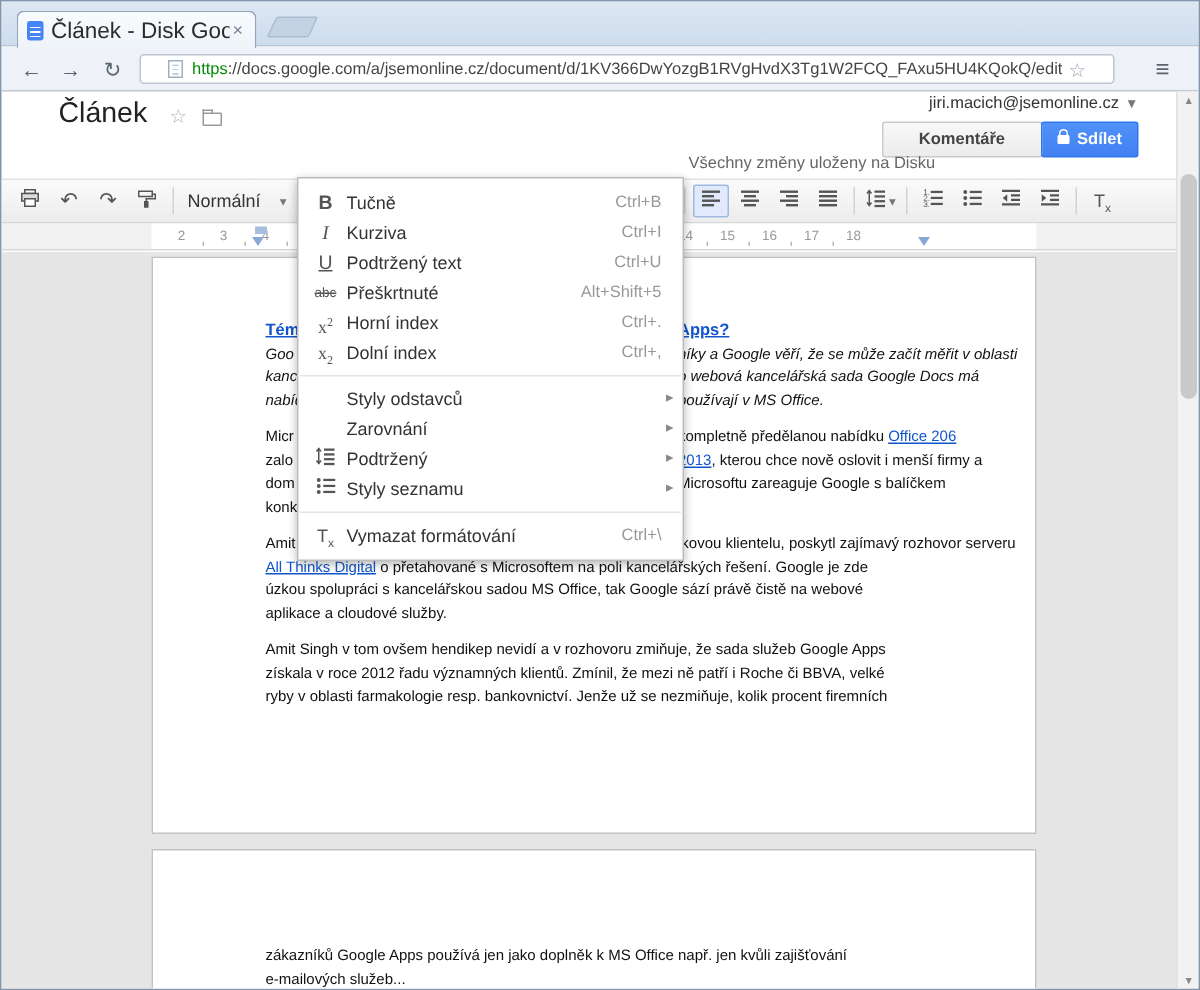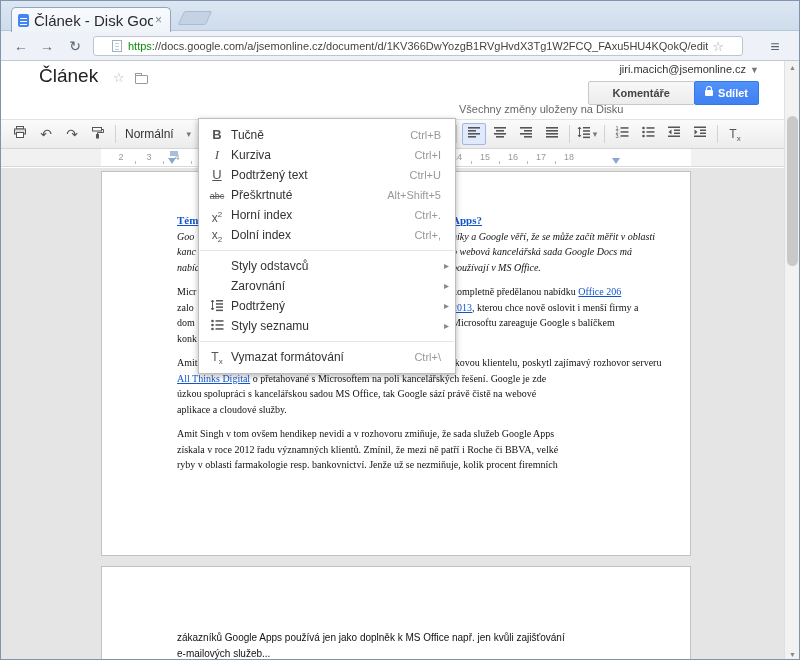--- a/index.html
+++ b/index.html
@@ -57,40 +57,40 @@
   
   .toolbar{position:absolute;left:0;top:118px;width:785px;height:30px;
     background:linear-gradient(#fbfbfb,#ececec);border-top:1px solid #e2e2e2;border-bottom:1px solid #d5d5d5;
     display:flex;align-items:center;padding:0 6px;}
   .tbtn{width:24px;height:22px;display:flex;align-items:center;justify-content:center;
     border-radius:2px;margin:0 1px;color:#555;border:1px solid transparent;flex:none;}
   .tbtn.active{background:#e0eafc;border:1px solid #9fb8e0;}
   .tsep{width:1px;height:18px;background:#d2d2d2;margin:0 4px;flex:none;}
   .tdd{display:flex;align-items:center;padding:0 5px;font-size:12px;color:#333;height:22px;flex:none;}
   .tdd .ddcaret{font-size:9px;color:#777;margin-left:auto;}
-  .g{font-size:14px;} .g13{font-size:13px;} .g12{font-size:12px;}
+  .g{font-size:14px;} .g13{font-size:13px;} .g12{font-size:12px;font-family:Liberation Serif, serif;}
   .serifI{font-family:"Liberation Serif",serif;font-style:italic;}
   .acolor{font-weight:bold;font-size:12px;line-height:11px;border-bottom:3px solid #444;}
   .txicon{font-size:12px;color:#555;} .txicon sub{font-size:8px;}
   .strik{font-size:9px;}
   .tcaret{font-size:9px;color:#777;margin-left:2px;}
   
   .ruler{position:absolute;top:148px;left:0;width:785px;height:18px;background:#f1f1f1;border-bottom:1px solid #d9d9d9;}
   .rpage{position:absolute;left:100px;top:0;width:590px;height:17px;background:#fff;}
   .rnum{position:absolute;top:3px;width:14px;text-align:center;font-size:9px;color:#999;}
   .rtick{position:absolute;top:12px;width:1px;height:3px;background:#bbb;}
   .rtri{position:absolute;top:9px;width:0;height:0;border-left:4px solid transparent;
     border-right:4px solid transparent;border-top:6px solid #8aa8d6;}
   .rrect{position:absolute;top:2px;width:8px;height:5px;background:#a7bedf;}
   
   .docarea{position:absolute;top:167px;left:0;width:785px;height:493px;background:#e5e5e5;overflow:hidden;}
   .page{position:absolute;left:100px;width:590px;background:#fff;border:1px solid #c2c2c2;overflow:hidden;}
   .page1{top:3px;height:385px;} .page2{top:398px;height:200px;}
   .pcontent{position:absolute;left:75px;width:505px;}
-  .p1c{top:41px;font-family:Liberation Serif, serif;} .p2c{top:63px;}
+  .p1c{top:41px;} .p2c{top:63px;}
   .dline{position:relative;height:15.5px;line-height:15.5px;font-size:10px;white-space:nowrap;color:#111;}
   .l-head{font-size:11px;font-weight:bold;color:#1155cc;}
   .l-head .fragL,.l-head .fragR{text-decoration:underline;}
   .l-intro{font-style:italic;}
   .l-gap{margin-top:9px;}
   .fragR{position:absolute;left:275px;top:0;}
   .seg-link{color:#1155cc;text-decoration:underline;}
   
   .sb{position:absolute;right:0;top:60px;width:15px;height:600px;background:#f2f2f2;border-left:1px solid #e0e0e0;}
   .sb-arrow{position:absolute;left:0;width:15px;text-align:center;font-size:7px;color:#888;}

